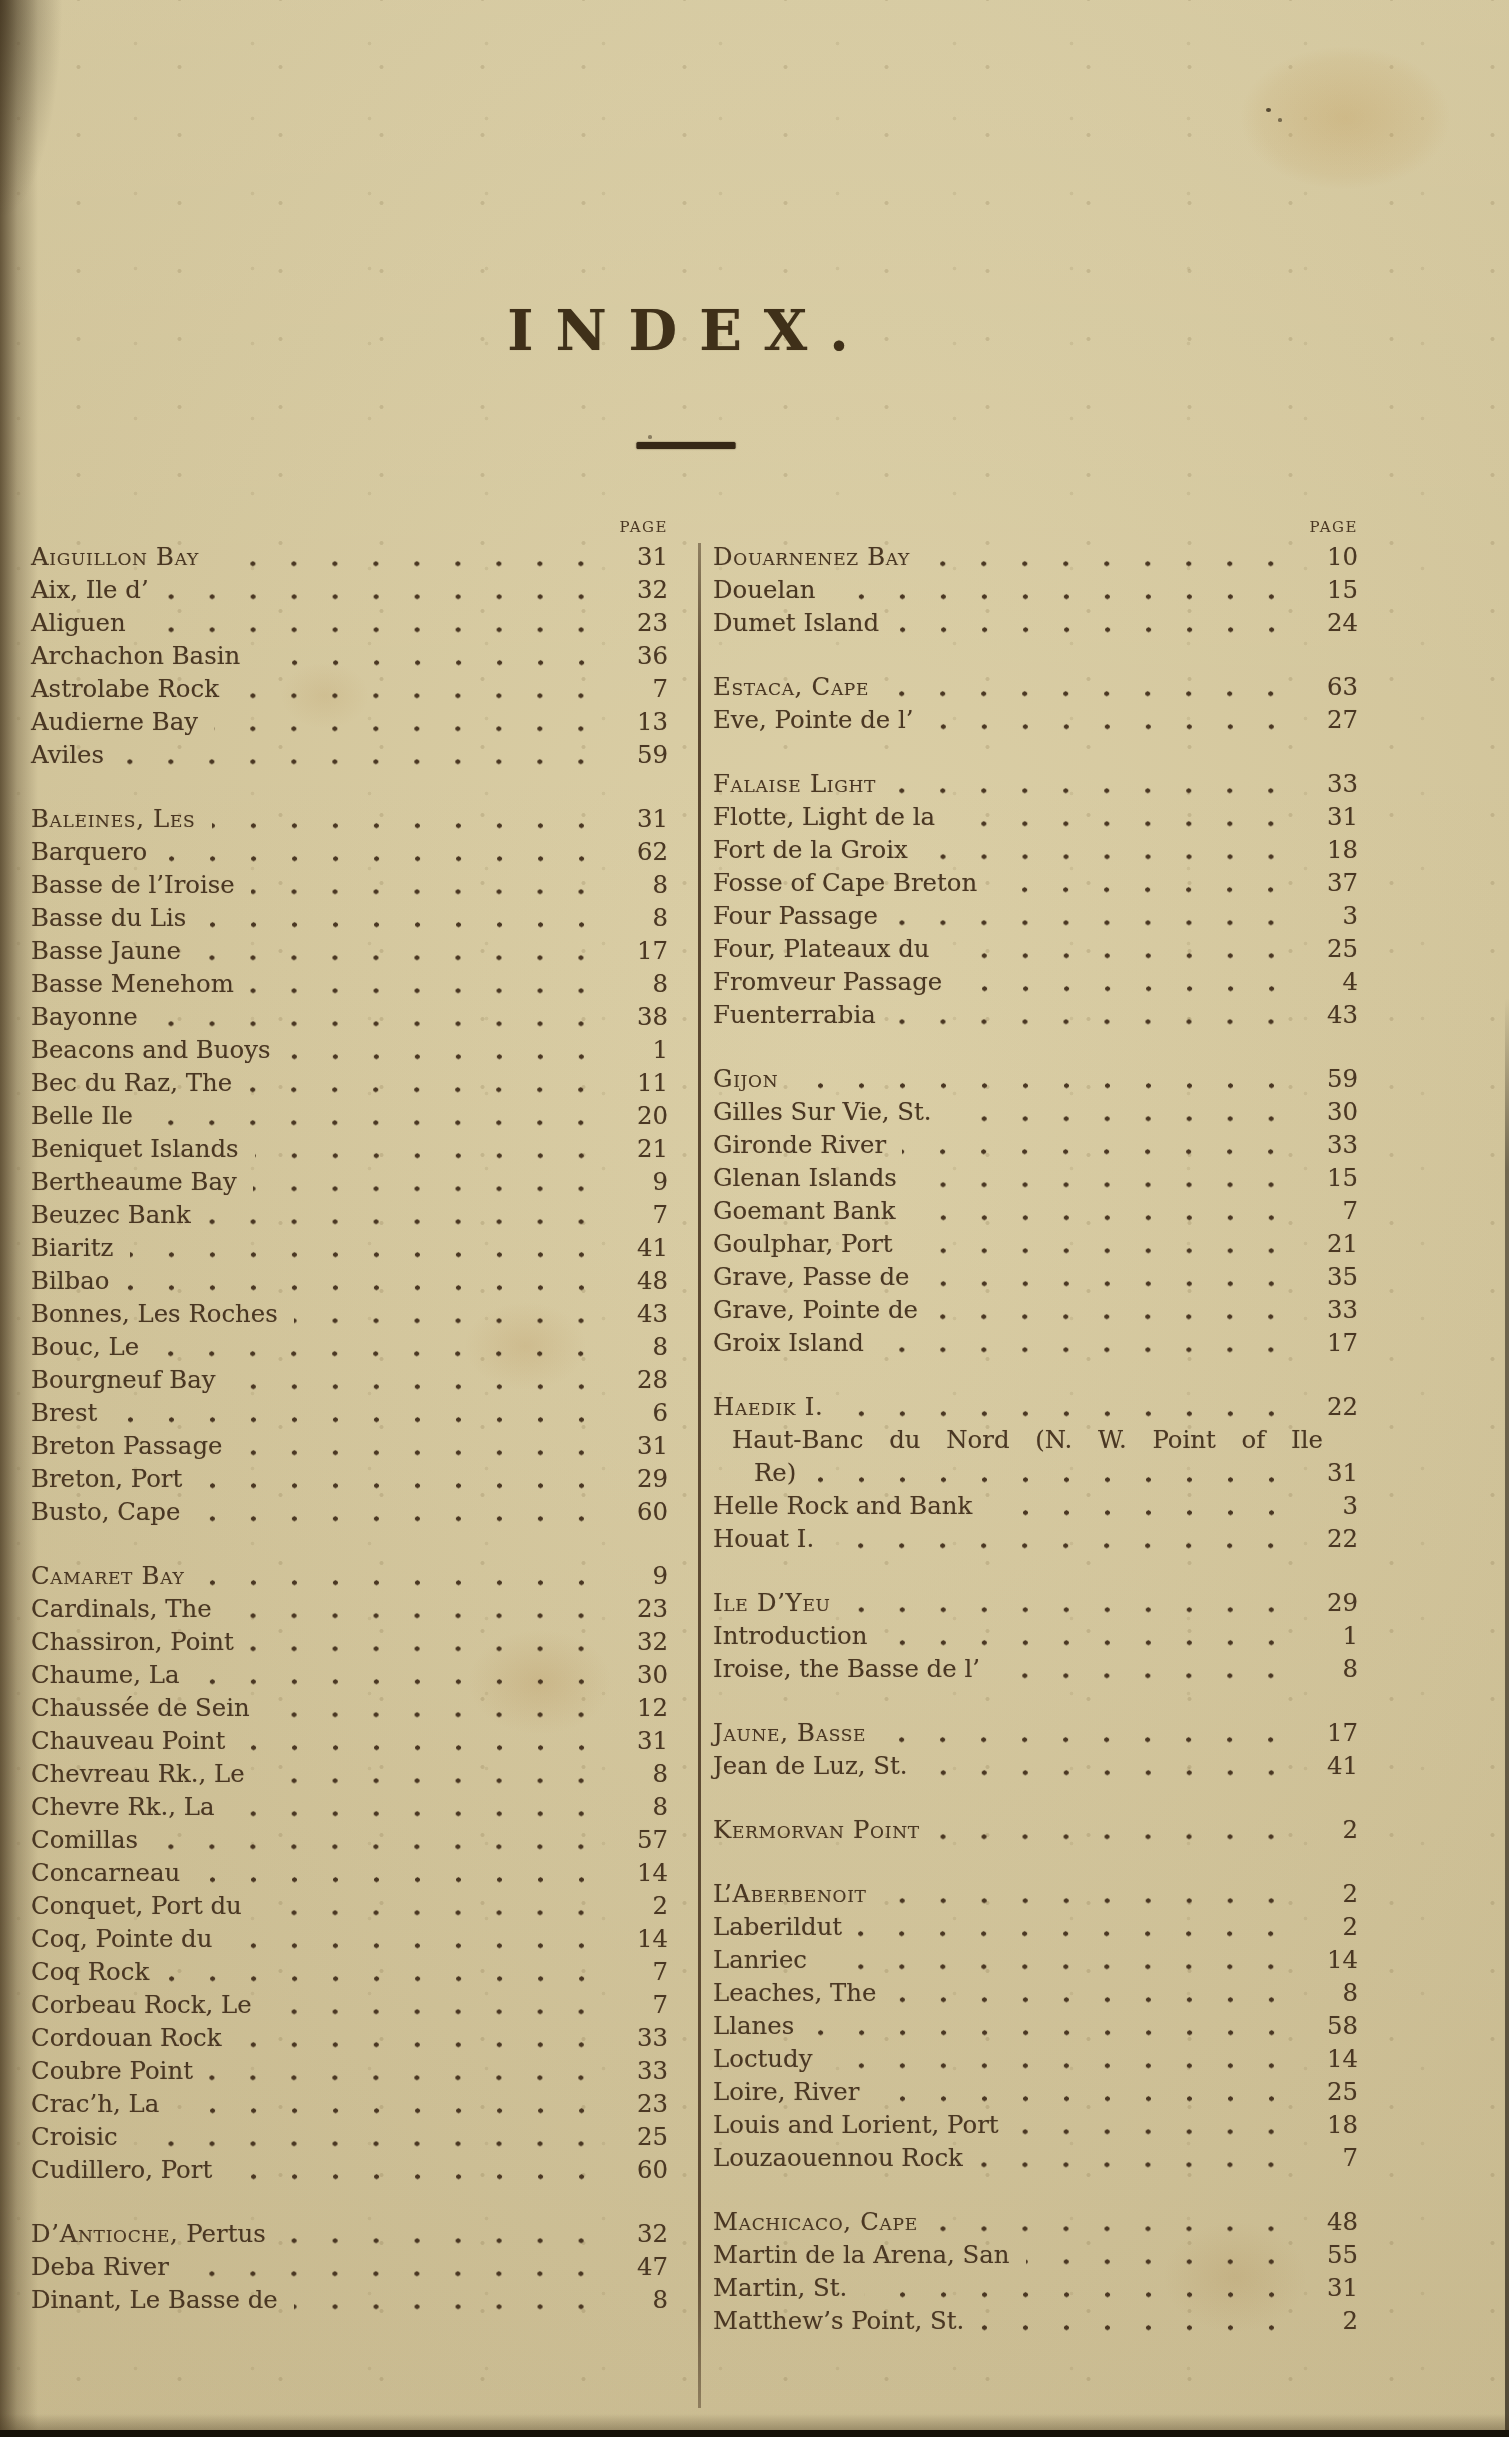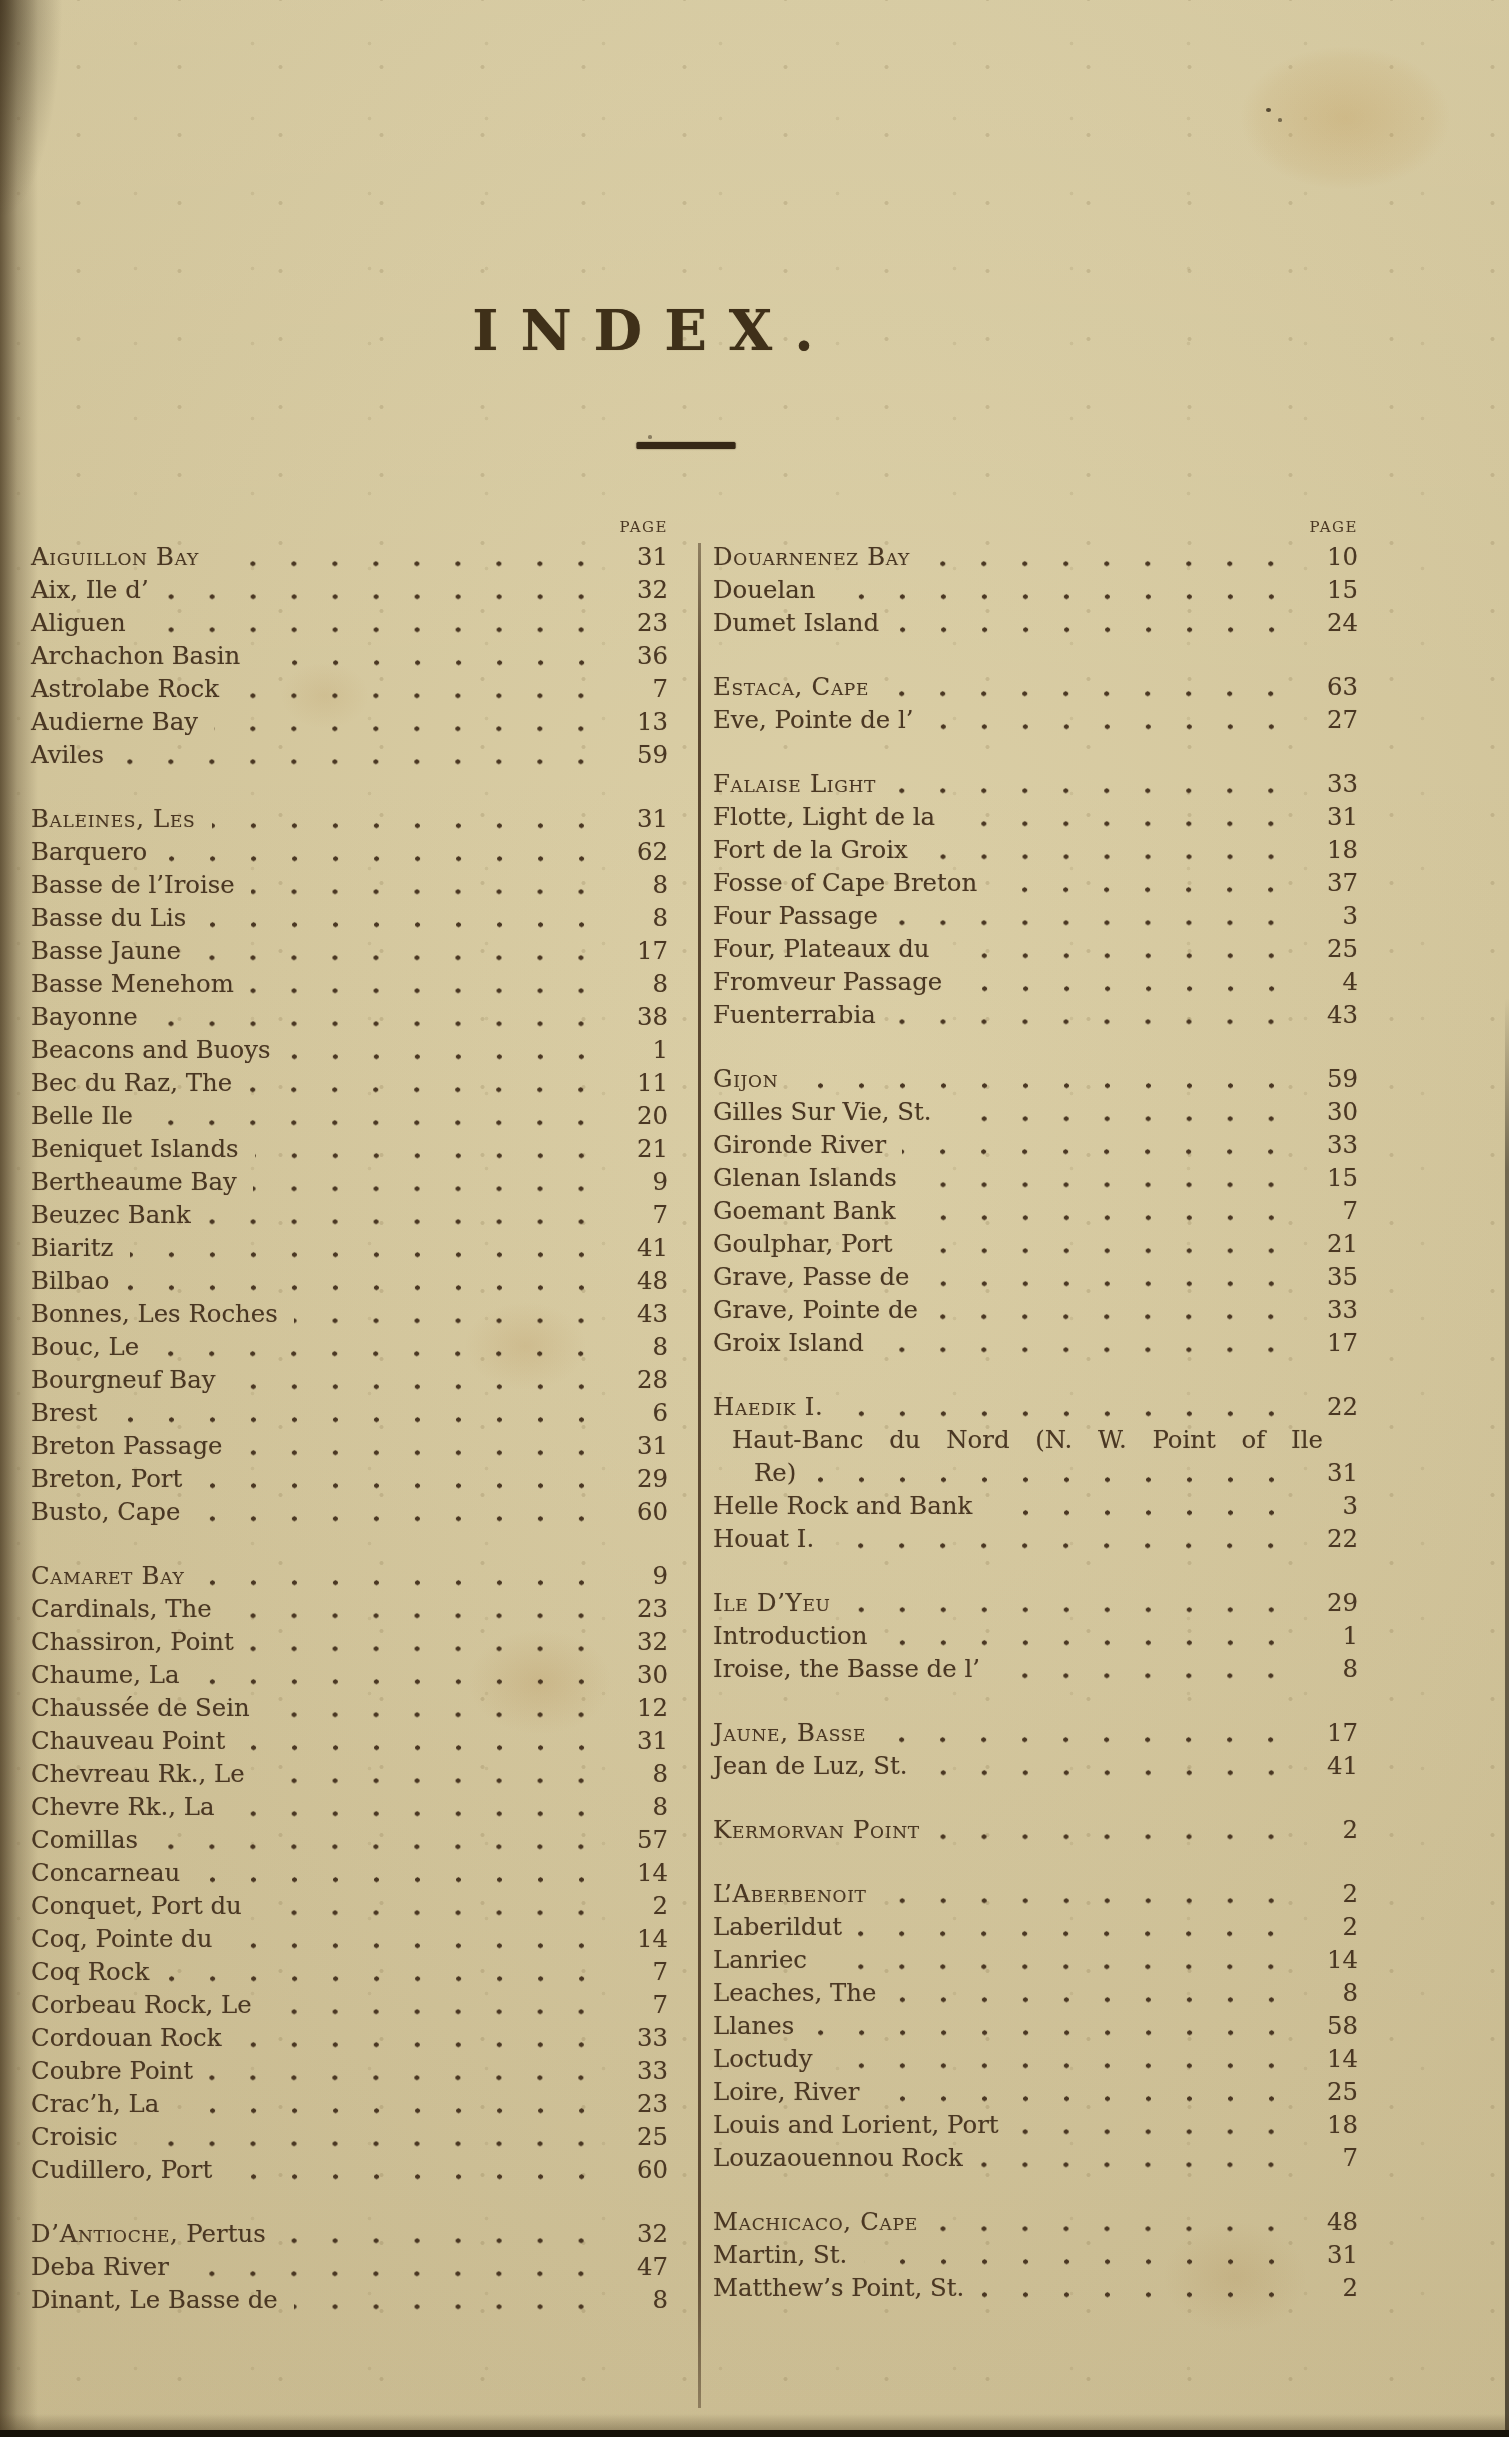--- a/index.html
+++ b/index.html
@@ -62,21 +62,21 @@
   .stain.s4{left:1139px;top:2203px;width:192px;height:148px;
     background:radial-gradient(closest-side, rgba(150,100,35,0.12), transparent 75%);}
   .stain.s5{left:266px;top:651px;width:118px;height:89px;
     background:radial-gradient(closest-side, rgba(160,110,40,0.10), transparent 75%);}
   .speck{position:absolute;border-radius:50%;background:rgba(62,50,32,0.85);pointer-events:none;}
   .speck.k1{left:1266px;top:108px;width:5.2px;height:4.4px;}
   .speck.k2{left:1278px;top:118px;width:3.7px;height:3.7px;background:rgba(62,50,32,0.6);}
   .speck.k3{left:648px;top:435px;width:3.7px;height:3.7px;background:rgba(62,50,32,0.5);}
 
   .title{
-    position:absolute;left:654px;top:297px;transform:translateX(-50%);
+    position:absolute;left:689px;top:297px;transform:translateX(-50%);
     font-size:56px;letter-spacing:22px;color:var(--title-ink);
     white-space:nowrap;text-shadow:0 0 0.7px rgba(60,45,25,0.55);
   }
   .title-rule{
     position:absolute;left:686px;top:442px;transform:translateX(-50%);
     width:99px;height:6.7px;background:#352716;border-radius:1.5px;
     box-shadow:0 0 1.5px rgba(53,39,22,0.8);
   }
   .col-divider{
     position:absolute;left:698px;top:543px;height:1865px;width:3px;
@@ -630,20 +630,25 @@
           <span class="num">7</span>
         </div>
       </div>
       <div class="section">
         <div class="row">
           <span class="name"><span class="sc">Machicaco, Cape</span></span>
           <span class="dots"></span>
           <span class="num">48</span>
         </div>
         <div class="row">
+          <span class="name">Martin de la Arena, San</span>
+          <span class="dots"></span>
+          <span class="num">55</span>
+        </div>
+        <div class="row">
           <span class="name">Martin, St.</span>
           <span class="dots"></span>
           <span class="num">31</span>
         </div>
         <div class="row">
           <span class="name">Matthew’s Point, St.</span>
           <span class="dots"></span>
           <span class="num">2</span>
         </div>
       </div>

